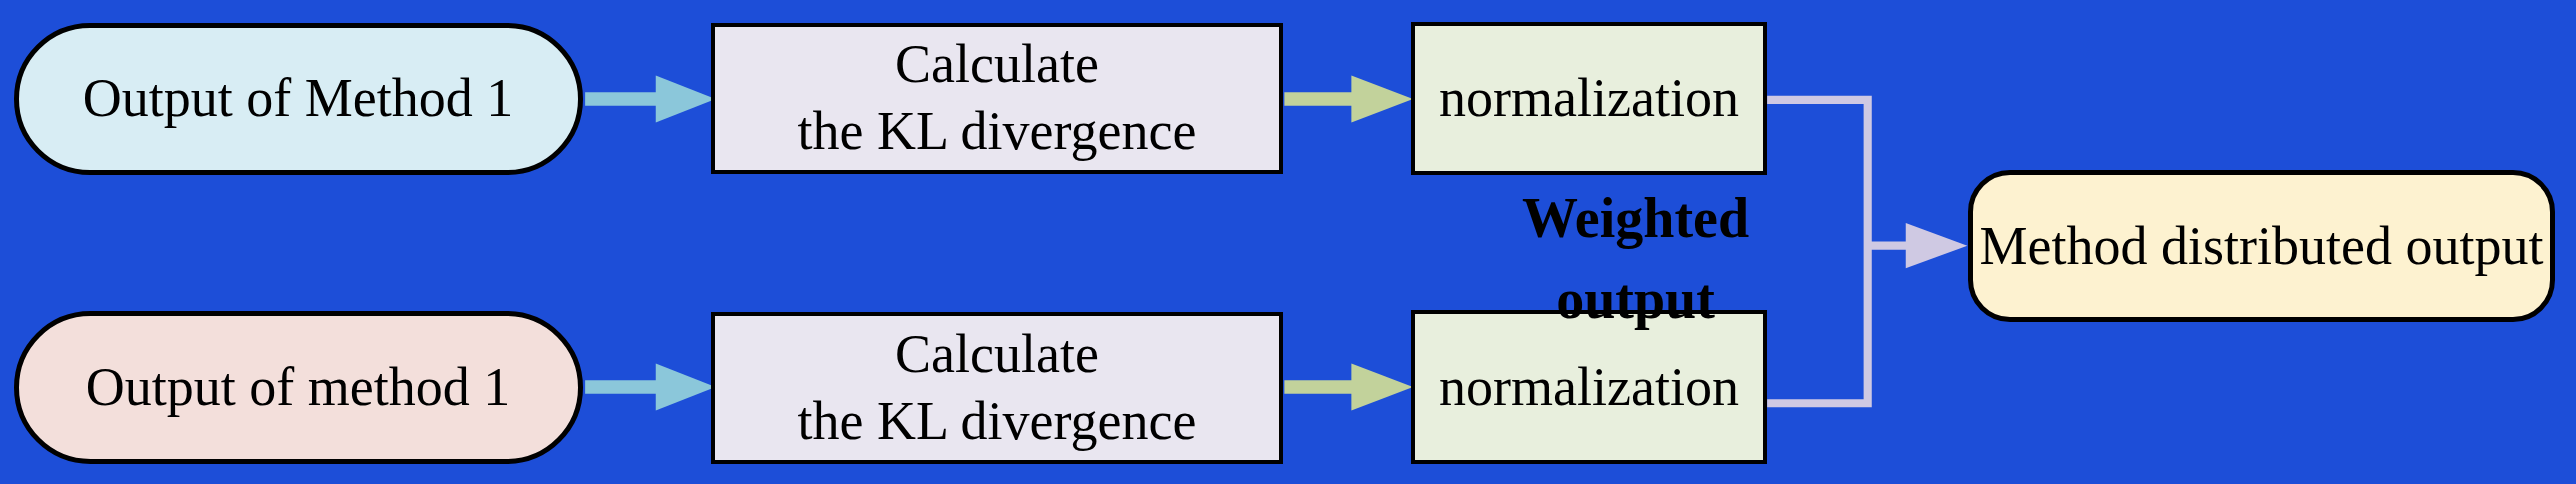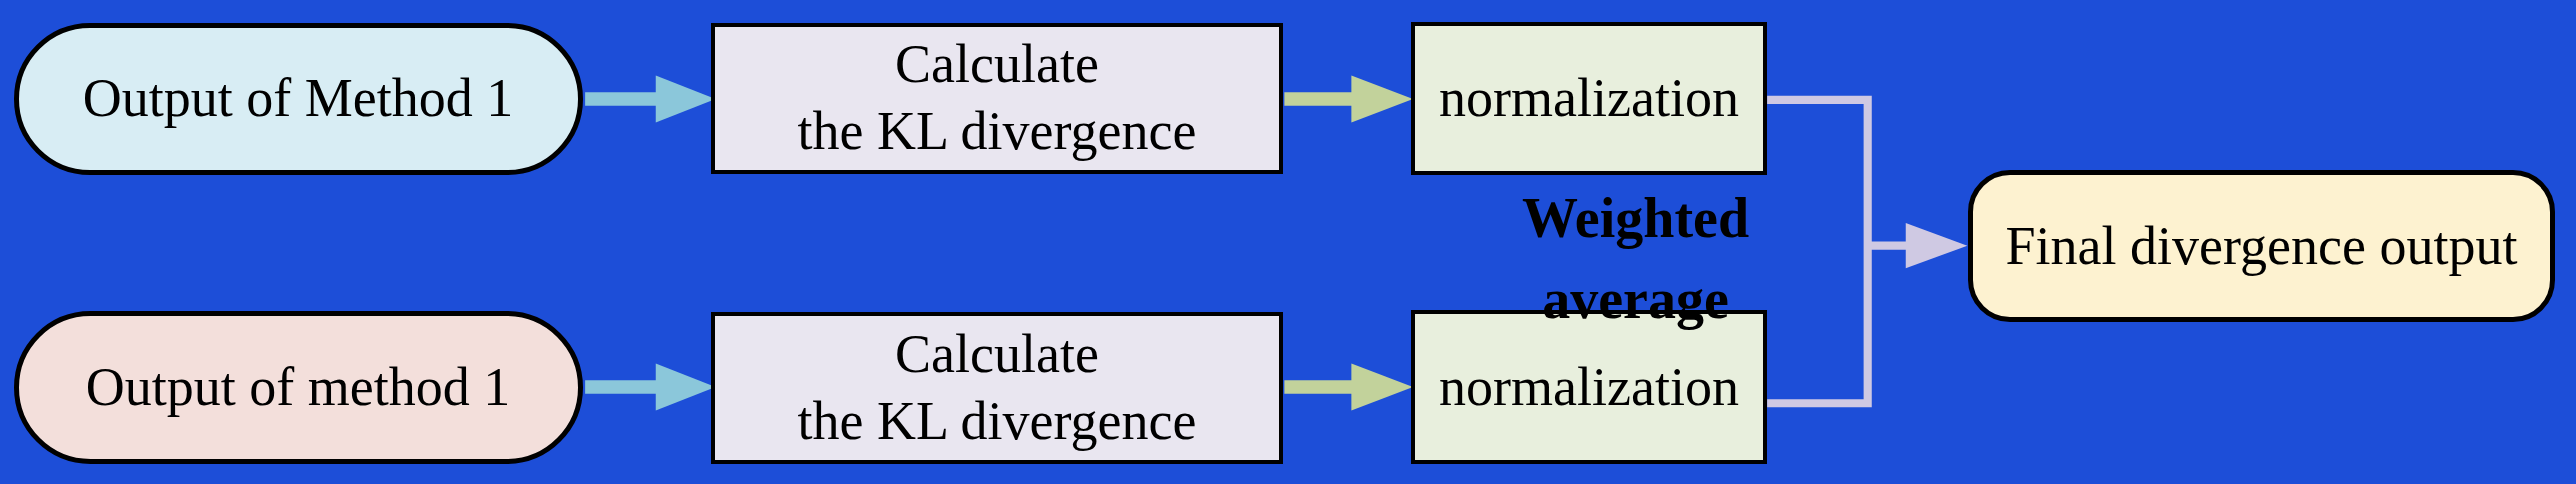--- a/index.html
+++ b/index.html
@@ -121,20 +121,20 @@
   <div class="node kl-bottom" style="background-color: rgb(233, 230, 240);">
     <span class="label">Calculate
 the KL divergence</span>
   </div>
 
   <div class="node norm-bottom" style="background-color: rgb(232, 239, 221);">
     <span class="label">normalization</span>
   </div>
 
   <div class="node rounded-final final-box" style="background-color: rgb(253, 242, 208);">
-    <span class="label">Final divergence output</span>
+    <span class="label">Method distributed output</span>
   </div>
 
   <div class="annotation-weighted">Weighted
-average</div>
+output</div>
 
 </div>
 
 
 </body></html>

